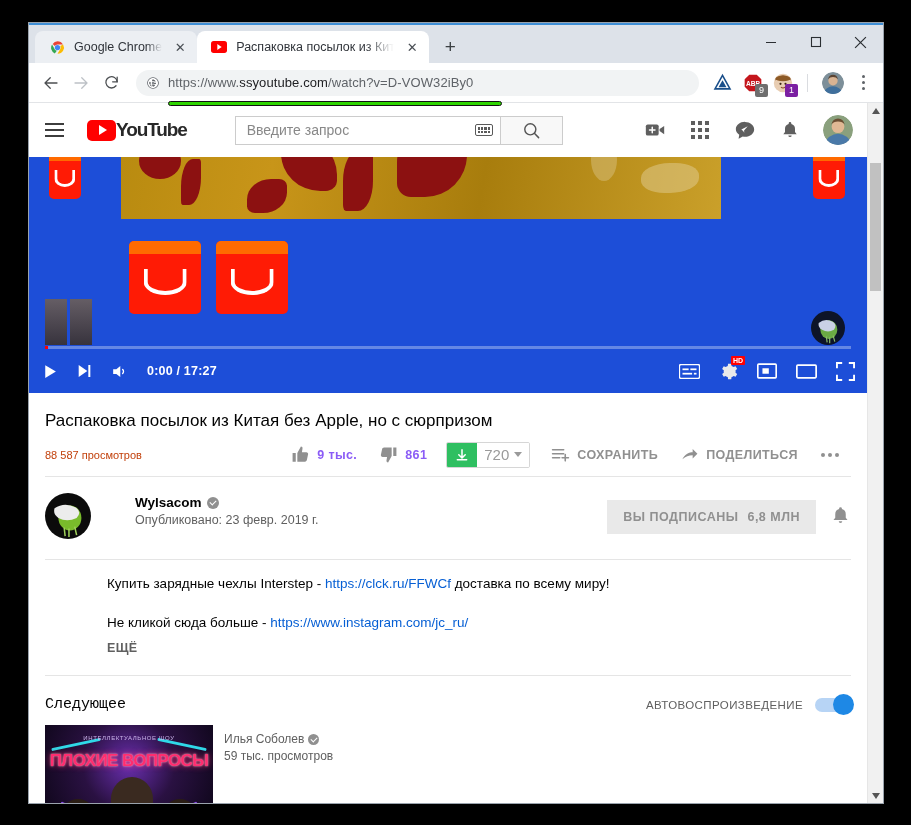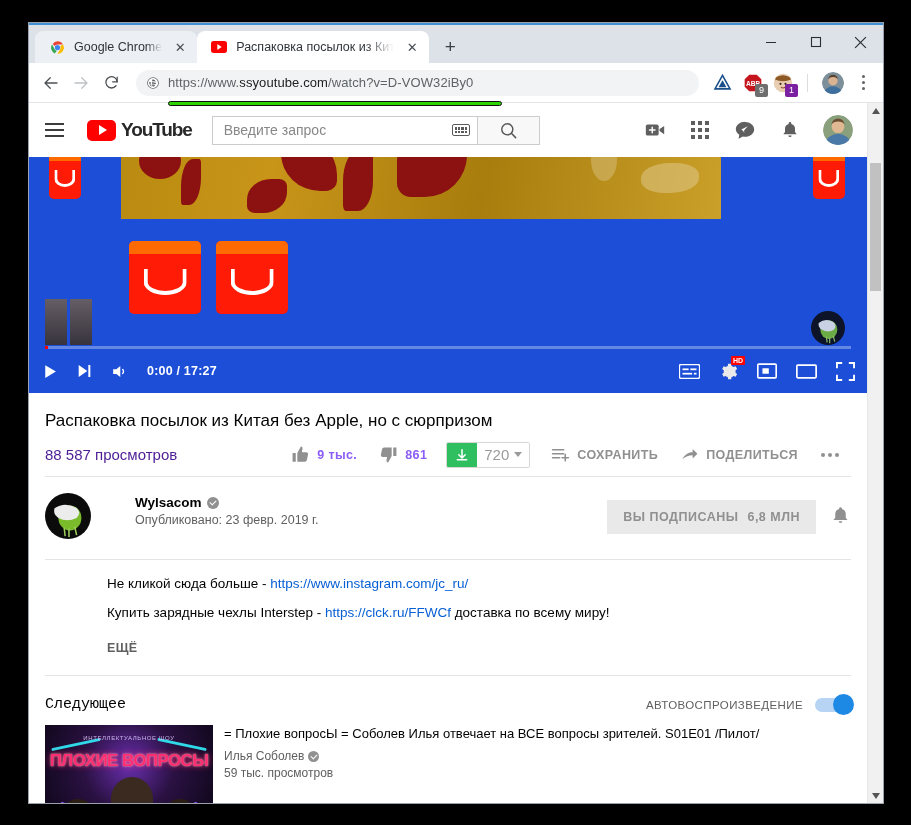--- a/index.html
+++ b/index.html
@@ -123,21 +123,21 @@
 
   
   .yt-head {
     height: 54px; background: #fff;
     display: flex; align-items: center;
     padding: 0 14px 0 16px; gap: 0;
     position: relative; z-index: 5;
   }
   .yt-burger { width: 24px; height: 24px; display:flex;flex-direction:column;justify-content:center;gap:4px; margin-right: 18px;}
   .yt-burger i { display:block; height:2px; background:#3d3d3d; width:19px;}
-  .yt-logo { display:flex; align-items:center; gap:5px; margin-right: 20px;}
+  .yt-logo { display:flex; align-items:center; margin-right: 48px;}
   .yt-play { width:29px; height:21px; background:#ff0000; border-radius:5px; display:flex;align-items:center;justify-content:center;}
   .yt-play::after { content:""; border-left:8px solid #fff; border-top:5px solid transparent; border-bottom:5px solid transparent; margin-left:2px;}
   .yt-word { font-family:"Liberation Sans",sans-serif; font-weight:bold; font-size:19px; letter-spacing:-1.1px; color:#282828;}
   .yt-search {
     width: 266px; height: 29px; border:1px solid #ccc;
     display:flex; align-items:center; padding: 0 7px 0 11px; background:#fff;
   }
   .yt-search input {
     border:none; outline:none; flex:1 1 auto; font-size:14px; color:#333;
     font-family:"Liberation Sans",sans-serif; background:transparent;
@@ -169,21 +169,21 @@
   .ctrlbar { position:absolute; left:0; right:0; bottom:0; height:44px; display:flex; align-items:center; padding:0 12px; gap:18px;}
   .cbtn { display:flex; align-items:center; justify-content:center; color:#fff; }
   .ctime { color:#fff; font-size:12.5px; font-weight:bold; letter-spacing:.2px; }
   .ctrl-right { margin-left:auto; display:flex; align-items:center; gap:19px;}
   .hd-badge { position:absolute; right:-7px; top:-6px; background:#ff0000; color:#fff; font-size:7px; font-weight:bold; padding:1px 2px; border-radius:1px; line-height:1;}
 
   
   .content { padding: 0 16px; }
   .vtitle { font-size:17px; color:#030303; padding: 18px 0 2px 0; }
   .statrow { display:flex; align-items:center; height:44px; border-bottom:1px solid #e5e5e5; }
-  .views { font-size:15px; color:#4c1d95; }
+  .views { font-size:11px; color:#c2410c; }
   .actions { margin-left:auto; display:flex; align-items:center; gap:0; }
   .act { display:flex; align-items:center; gap:7px; color:#909090; font-size:12.5px; font-weight:bold; letter-spacing:.4px; padding: 0 11px; height:38px;}
   .act .num { color:#8b5cf6; }
   .dlwrap { display:flex; align-items:stretch; height:26px; border:1px solid #d6d6d6; border-radius:2px; margin:0 10px 0 8px; overflow:hidden;}
   .dlbtn { width:30px; background:#2fbf61; display:flex;align-items:center;justify-content:center;}
   .dlsel { padding:0 7px; display:flex; align-items:center; gap:5px; font-size:15px; color:#9a9a9a; background:#fff;}
   .caret { width:0;height:0;border-left:4px solid transparent;border-right:4px solid transparent;border-top:5px solid #9a9a9a;}
   .moredots { display:flex; gap:3px; padding: 0 12px;}
   .moredots i { width:4px;height:4px;border-radius:50%;background:#909090; display:block;}
 
@@ -605,25 +605,25 @@
             <div>
               <svg width="21" height="21" viewBox="0 0 24 24">
                   <path d="M12 2.5a1.6 1.6 0 0 1 1.6 1.6v.6A6 6 0 0 1 18 10.5v4l2 2.5H4l2-2.5v-4a6 6 0 0 1 4.4-5.8v-.6A1.6 1.6 0 0 1 12 2.5z" fill="#909090"></path>
                   <path d="M10 18.5a2 2 0 0 0 4 0z" fill="#909090"></path>
                 </svg>
             </div>
           </div>
         </div>
 
         <div class="desc" style="margin-top:14px;">
+          <p>
+            <span>Купить зарядные чехлы Interstep - </span><a href="#">https://clck.ru/FFWCf</a><span> доставка по всему миру!</span>
+          </p>
           <p style="margin-bottom:9px;">
             <span>Не кликой сюда больше - </span><a href="#">https://www.instagram.com/jc_ru/</a>
-          </p>
-          <p>
-            <span>Купить зарядные чехлы Interstep - </span><a href="#">https://clck.ru/FFWCf</a><span> доставка по всему миру!</span>
           </p>
           <div class="more">ЕЩЁ</div>
         </div>
 
         <div style="border-bottom:1px solid #e5e5e5; margin-top:20px;"></div>
 
         <div class="upnext">
           <div class="upnext-title">Следующее</div>
           <div class="autoplay">
             <span class="autoplay-label">АВТОВОСПРОИЗВЕДЕНИЕ</span>
@@ -640,21 +640,20 @@
             <div class="sg-line" style="right:6px; top:18px; width:50px; height:3px; transform:rotate(12deg);"></div>
             <div class="sg-line" style="left:14px; bottom:6px; width:44px; height:2px; transform:rotate(26deg); background:#8e4df0;"></div>
             <div class="sg-line" style="right:14px; bottom:6px; width:44px; height:2px; transform:rotate(-26deg); background:#8e4df0;"></div>
             <div class="sg-sub">ИНТЕЛЛЕКТУАЛЬНОЕ ШОУ</div>
             <div class="sg-title">ПЛОХИЕ ВОПРОСЫ</div>
             <div class="sg-head" style="left:66px; top:52px; width:42px; height:44px;"></div>
             <div class="sg-head" style="left:18px; top:74px; width:30px; height:26px; background:#2a1d14;"></div>
             <div class="sg-head" style="right:18px; top:74px; width:30px; height:26px; background:#2a1d14;"></div>
           </div>
           <div class="sugg-meta">
-            <div class="sugg-t">= Плохие вопросЫ = Соболев Илья отвечает на ВСЕ вопросы зрителей. S01E01 /Пилот/</div>
             <div class="sugg-ch">
               <span>Илья Соболев</span>
               <span class="verified" style="width:11px;height:11px;"></span>
             </div>
             <div class="sugg-v">59 тыс. просмотров</div>
           </div>
         </div>
       </div>
     </div>
 

